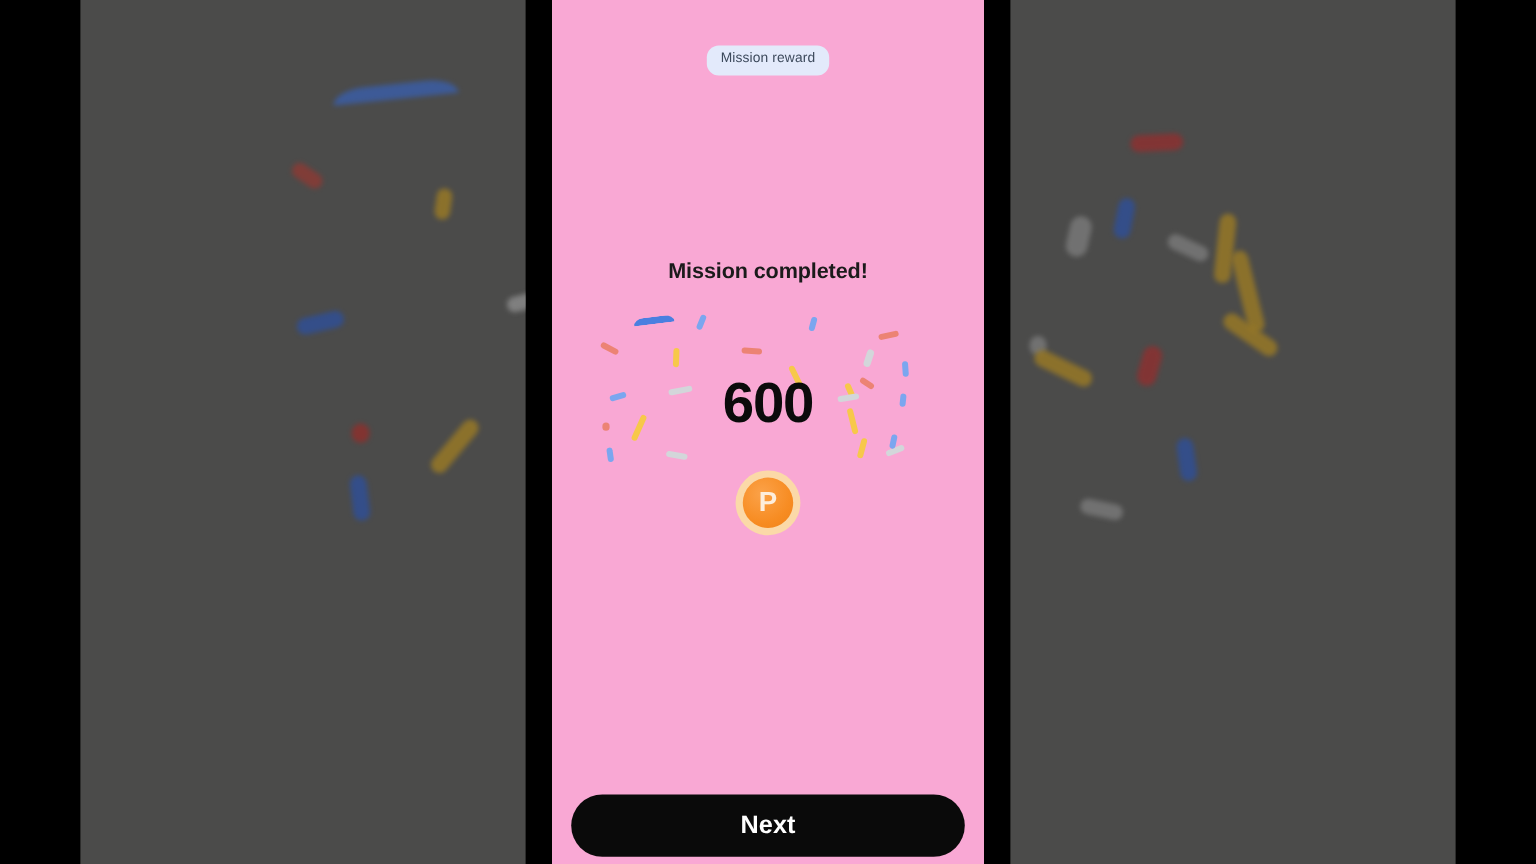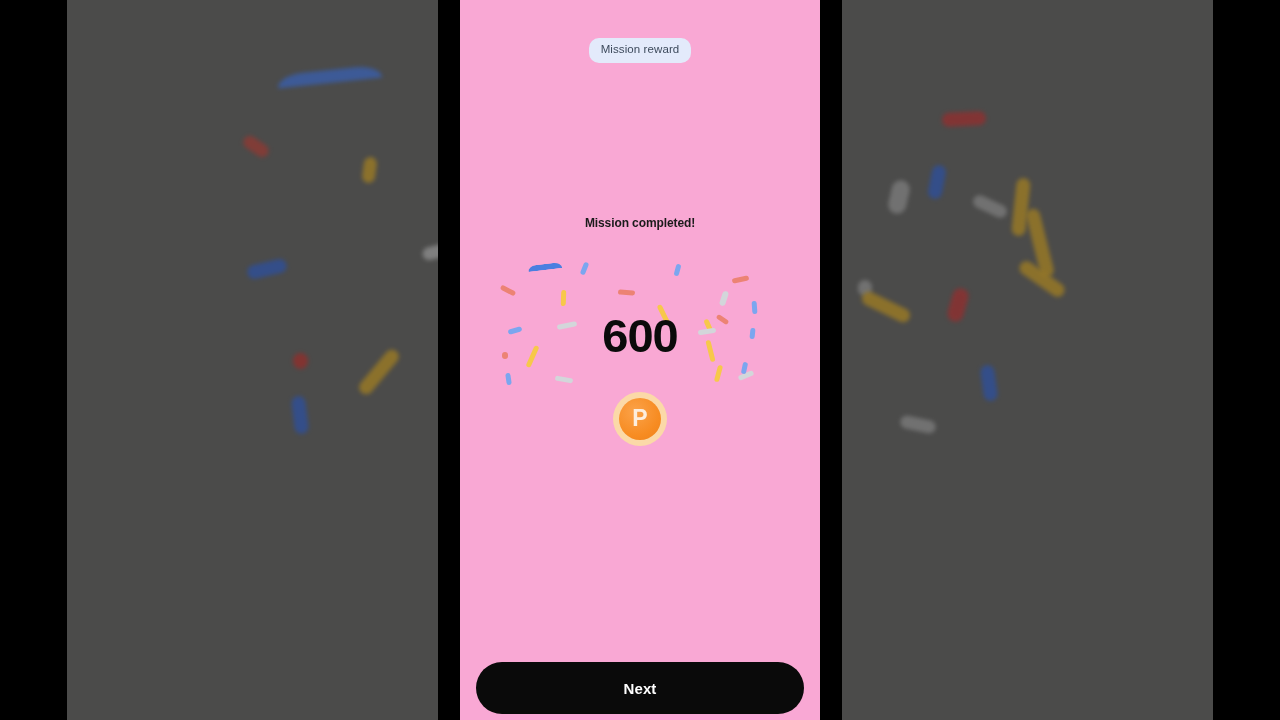--- a/index.html
+++ b/index.html
@@ -71,21 +71,21 @@
     white-space: nowrap;
   }
 
   
   .headline {
     position: absolute;
     top: 216px;
     left: 0;
     width: 360px;
     text-align: center;
-    font-size: 12px;
+    font-size: 18px;
     font-weight: bold;
     color: #1b1b1b;
     letter-spacing: -.1px;
   }
 
   
   .reward {
     position: absolute;
     top: 255px;
     left: 0;
@@ -144,21 +144,21 @@
   .cta {
     position: absolute;
     left: 16px;
     top: 662px;
     width: 328px;
     height: 52px;
     background: #0a0a0a;
     border: none;
     border-radius: 26px;
     color: #ffffff;
-    font-size: 15px;
+    font-size: 21px;
     font-weight: bold;
     font-family: "Liberation Sans", sans-serif;
     letter-spacing: .1px;
     cursor: pointer;
     padding: 0;
     text-align: center;
   }
 </style>
 </head>
 <body>

